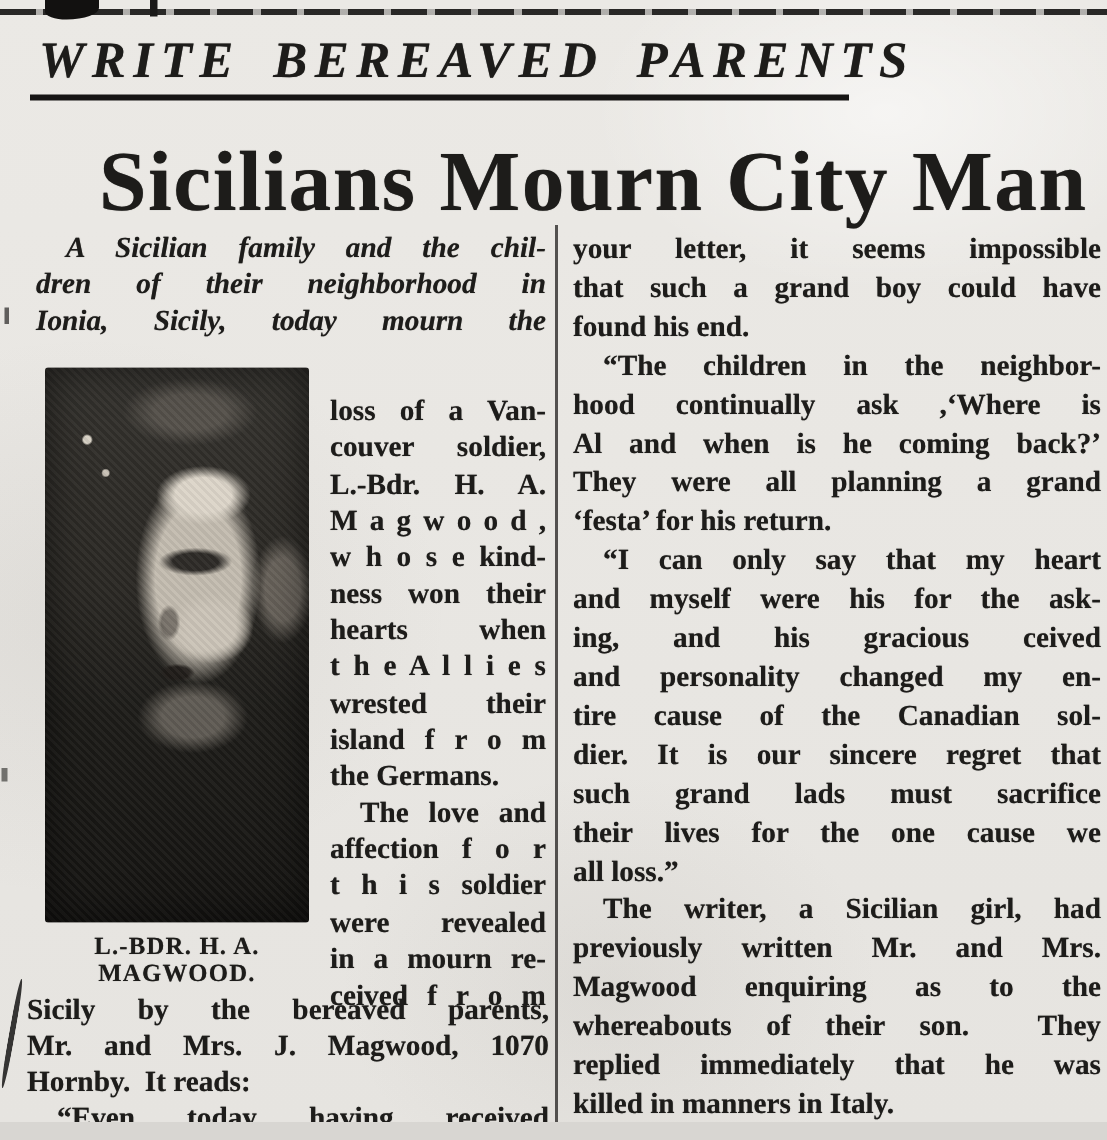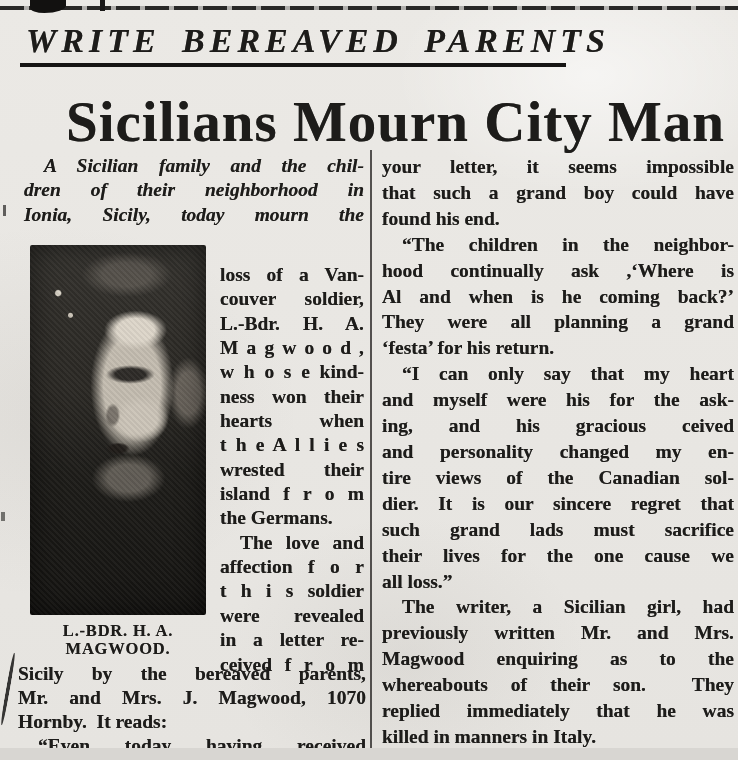--- a/index.html
+++ b/index.html
@@ -117,21 +117,21 @@
         <div class="tline">ness won their</div>
         <div class="tline">hearts when</div>
         <div class="tline">t h e A l l i e s</div>
         <div class="tline">wrested their</div>
         <div class="tline">island f r o m</div>
         <div class="tline njust">the Germans.</div>
         <div class="tline ind">The love and</div>
         <div class="tline">affection f o r</div>
         <div class="tline">t h i s soldier</div>
         <div class="tline">were revealed</div>
-        <div class="tline">in a letter re-</div>
+        <div class="tline">in a mourn re-</div>
         <div class="tline">ceived f r o m</div>
       </div>
 
     <div class="caption">
       <div>L.-BDR. H. A.</div>
       <div>MAGWOOD.</div>
     </div>
 
     <div class="bottom-lines">
         <div class="tline">Sicily by the bereaved parents,</div>
@@ -147,21 +147,21 @@
       <div class="tline njust">found his end.</div>
       <div class="tline ind">“The children in the neighbor-</div>
       <div class="tline">hood continually ask ,‘Where is</div>
       <div class="tline">Al and when is he coming back?’</div>
       <div class="tline">They were all planning a grand</div>
       <div class="tline njust">‘festa’ for his return.</div>
       <div class="tline ind">“I can only say that my heart</div>
       <div class="tline">and myself were his for the ask-</div>
       <div class="tline">ing, and his gracious ceived</div>
       <div class="tline">and personality changed my en-</div>
-      <div class="tline">tire views of the Canadian sol-</div>
+      <div class="tline">tire cause of the Canadian sol-</div>
       <div class="tline">dier. It is our sincere regret that</div>
       <div class="tline">such grand lads must sacrifice</div>
       <div class="tline">their lives for the one cause we</div>
       <div class="tline njust">all loss.”</div>
       <div class="tline ind">The writer, a Sicilian girl, had</div>
       <div class="tline">previously written Mr. and Mrs.</div>
       <div class="tline">Magwood enquiring as to the</div>
       <div class="tline">whereabouts of their son.&nbsp; They</div>
       <div class="tline">replied immediately that he was</div>
       <div class="tline njust">killed in manners in Italy.</div>

